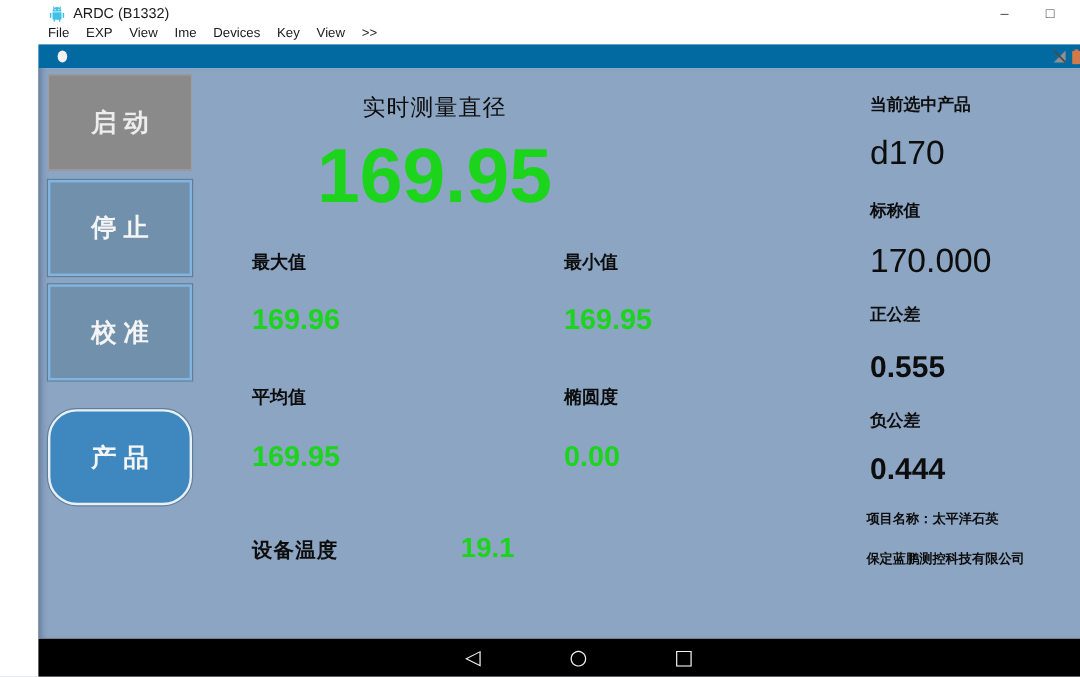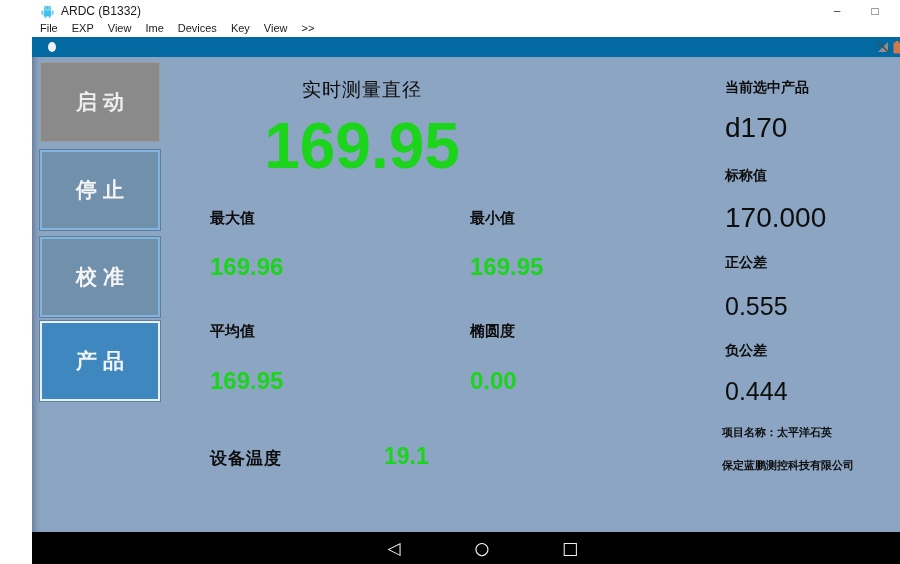--- a/index.html
+++ b/index.html
@@ -67,21 +67,21 @@
     background: #7190ab; border: 2px solid #83b4e0;
     box-shadow: 0 0 0 1px #5f7e9a;
   }
   .side-btn.active {
     background: #3e88bf; border: 2px solid #e9f1f8;
     box-shadow: 0 0 0 1px #5f7e9a;
   }
   .btn-start   { top: 5px; }
   .btn-stop    { top: 93px; }
   .btn-cal     { top: 180px; }
-  .btn-prod    { top: 264px; }
+  .btn-prod    { top: 284px; border-radius: 24px; }
   .btn-exit    { top: 356px; }
 
   .meas-title {
     position: absolute; left: 160px; top: 20px; width: 340px; text-align: center;
     font-size: 19px; font-weight: normal; color: #0d0d0d; letter-spacing: 1px;
   }
   .big-value {
     position: absolute; left: 140px; top: 52px; width: 380px; text-align: center;
     font-size: 64px; font-weight: bold; color: #1bd41b;
   }
@@ -100,21 +100,21 @@
     position: absolute; left: 178px; top: 390px;
     font-size: 17px; font-weight: bold; color: #0d0d0d; letter-spacing: 1px;
   }
   .temp-value {
     position: absolute; left: 352px; top: 386px;
     font-size: 23px; font-weight: bold; color: #1bd41b;
   }
 
   .prod-label { position: absolute; left: 693px; font-size: 14px; font-weight: bold; color: #0d0d0d; }
   .prod-big   { position: absolute; left: 693px; font-size: 28px; color: #0d0d0d; }
-  .prod-tol   { position: absolute; left: 693px; font-size: 25px; font-weight: normal; color: #0d0d0d; }
+  .prod-tol   { position: absolute; left: 693px; font-size: 25px; font-weight: bold; color: #0d0d0d; }
   .p-sel-l { top: 22px; }
   .p-sel-v { top: 55px; }
   .p-nom-l { top: 110px; }
   .p-nom-v { top: 145px; }
   .p-pos-l { top: 197px; }
   .p-pos-v { top: 235px; }
   .p-neg-l { top: 285px; }
   .p-neg-v { top: 320px; }
   .proj-name, .company {
     position: absolute; left: 690px; font-size: 11px; font-weight: bold; color: #0d0d0d;

